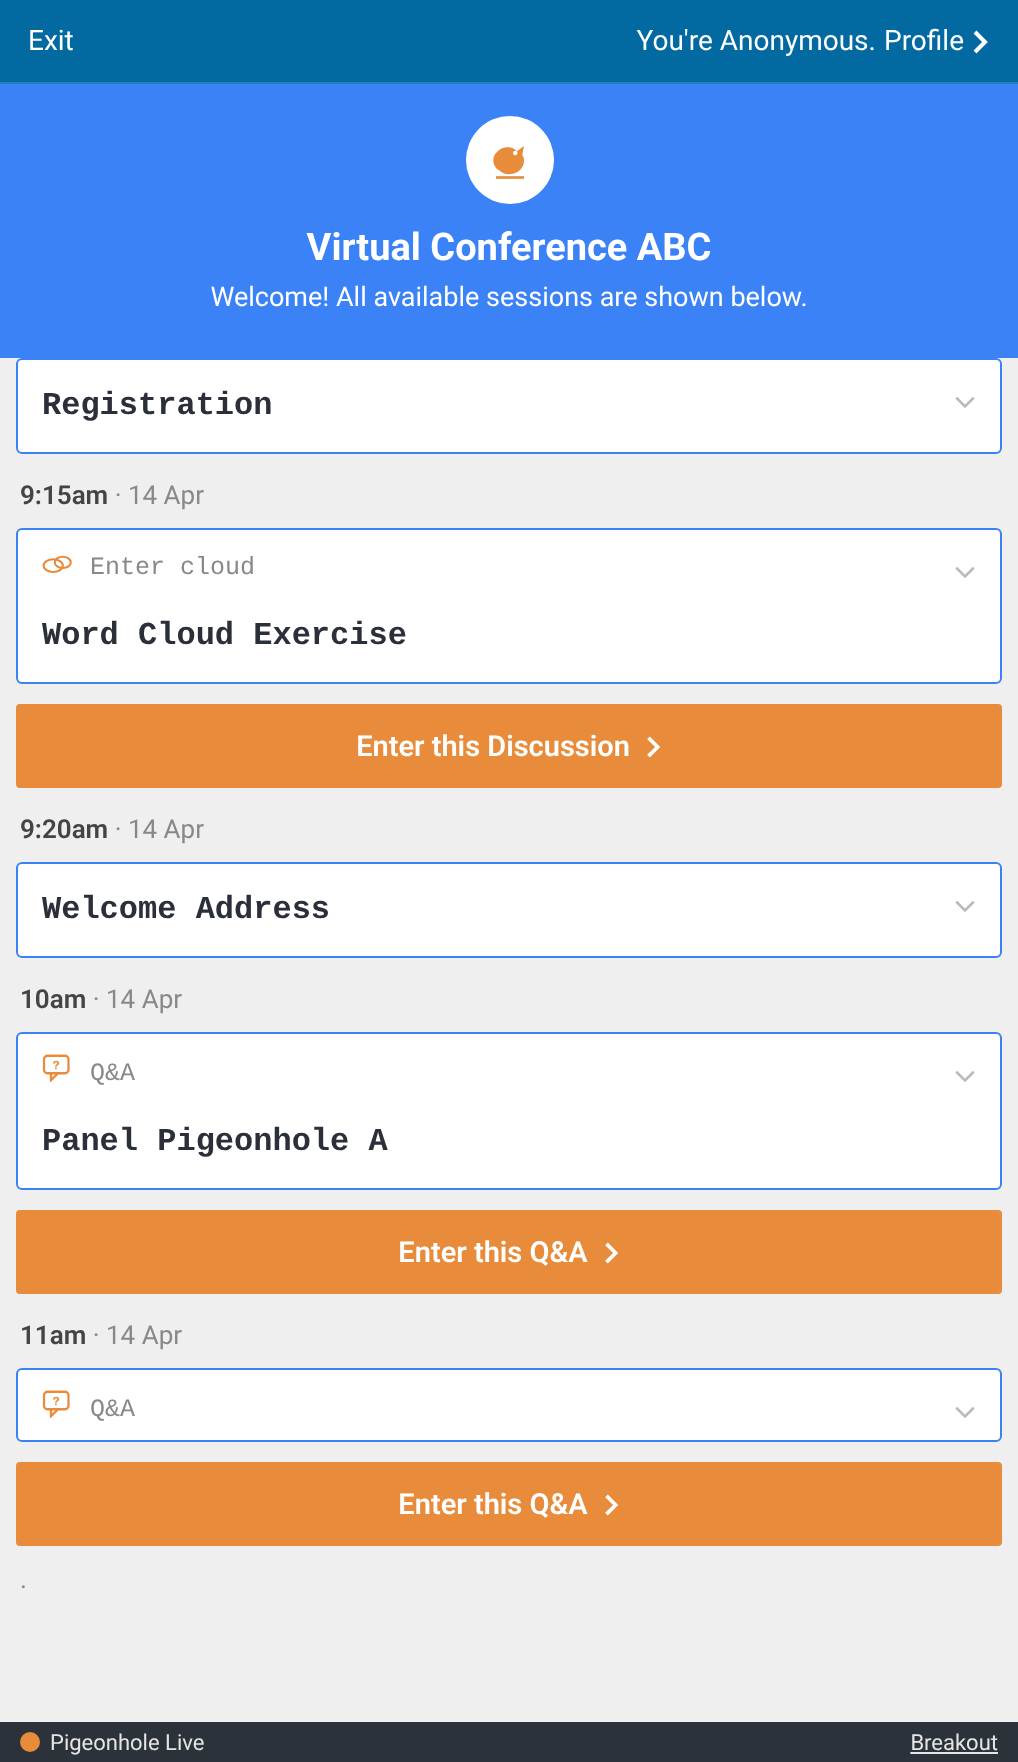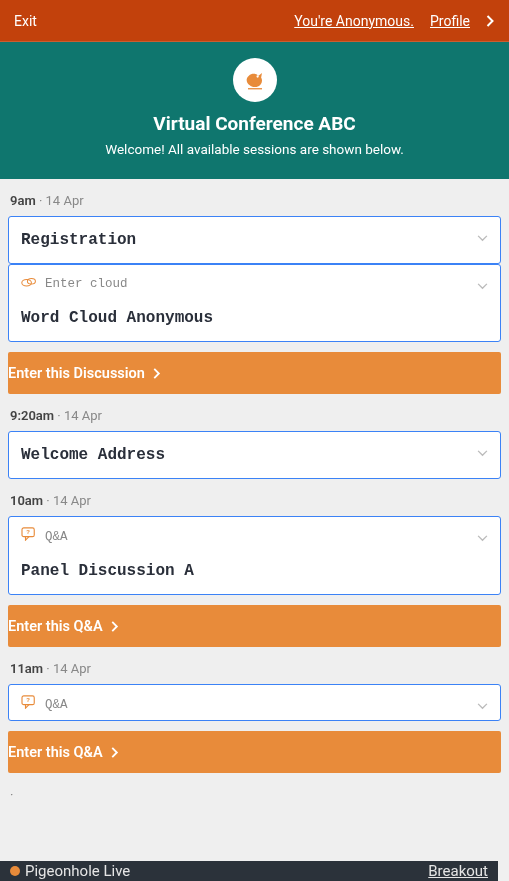--- a/index.html
+++ b/index.html
@@ -5,33 +5,33 @@
     * { margin: 0; padding: 0; box-sizing: border-box; }
     body {
       font-family: -apple-system, BlinkMacSystemFont, "Segoe UI", Roboto, Helvetica, Arial, sans-serif;
       background: #f0f0f0;
       width: 509px;
       height: 881px;
       overflow: hidden;
       position: relative;
     }
     .topbar {
-      background: #c2410c;
+      background: #0369a1;
       height: 42px;
       display: flex;
       justify-content: space-between;
       align-items: center;
       padding: 0 14px;
       color: #fff;
       font-size: 14px;
       border-bottom: 1px solid rgba(255,255,255,0.15);
     }
-    .topbar .right { display: flex; align-items: center; gap: 16px; text-decoration: underline; }
+    .topbar .right { display: flex; align-items: center; gap: 4px; }
     .hero {
-      background: #0f766e;
+      background: #3b82f6;
       text-align: center;
       color: #fff;
       padding: 16px 10px 22px 10px;
     }
     .logo-circle {
       width: 44px; height: 44px;
       border-radius: 50%;
       background: #fff;
       margin: 0 auto 10px auto;
       display: flex; align-items: center; justify-content: center;
@@ -81,33 +81,34 @@
       top: 12px;
       color: #bbb;
     }
     .cta {
       background: #E88B3A;
       color: #fff;
       margin: 10px 8px 0 8px;
       height: 42px;
       display: flex;
       align-items: center;
+      justify-content: center;
       gap: 8px;
       font-size: 14.5px;
       font-weight: 600;
       border-radius: 2px;
       cursor: pointer;
     }
     .footer {
       position: absolute;
-      bottom: 0; left: 0; right: 11px;
+      bottom: 0; left: 0; right: 0;
       height: 20px;
       background: #2b323a;
       color: #e5e5e5;
-      font-size: 15px;
+      font-size: 11px;
       display: flex;
       justify-content: space-between;
       align-items: center;
       padding: 0 10px;
     }
     .footer .brand { display: flex; align-items: center; gap: 5px; }
     .footer .lang { text-decoration: underline; }
     .footer-dot {
       width: 10px; height: 10px; border-radius: 50%;
       background: #E88B3A; display: inline-block;
@@ -137,48 +138,48 @@
       <circle cx="19" cy="12" r="1.3" fill="#fff"></circle>
       <path d="M8 26 L24 26" stroke="#E88B3A" stroke-width="1.5"></path>
     </svg>
   </div>
   <h1>Virtual Conference ABC</h1>
   <p>Welcome! All available sessions are shown below.</p>
 </div>
 
 <div class="content">
 
-  <div class="time-label">
-    <span class="time">9am</span> · <span>14 Apr</span>
-  </div>
   <div class="card">
     <div class="chevron">
       <svg width="11" height="7" viewBox="0 0 12 8">
           <path d="M1 1 L6 6 L11 1" stroke="#bbb" stroke-width="1.5" fill="none"></path>
         </svg>
     </div>
     <div class="card-title single">Registration</div>
   </div>
 
+  <div class="time-label">
+    <span class="time">9:15am</span> · <span>14 Apr</span>
+  </div>
   <div class="card">
     <div class="chevron">
       <svg width="11" height="7" viewBox="0 0 12 8">
           <path d="M1 1 L6 6 L11 1" stroke="#bbb" stroke-width="1.5" fill="none"></path>
         </svg>
     </div>
     <div class="card-row">
       <span>
         <svg width="16" height="12" viewBox="0 0 20 14">
             <ellipse cx="7" cy="8" rx="6" ry="4" fill="none" stroke="#E88B3A" stroke-width="1.3"></ellipse>
             <ellipse cx="13" cy="6" rx="5" ry="3.5" fill="none" stroke="#E88B3A" stroke-width="1.3"></ellipse>
           </svg>
       </span>
       <span class="card-type">Enter cloud</span>
     </div>
-    <div class="card-title">Word Cloud Anonymous</div>
+    <div class="card-title">Word Cloud Exercise</div>
   </div>
   <div class="cta">
     <span>Enter this Discussion</span>
     <svg width="8" height="11" viewBox="0 0 8 12">
         <path d="M1 1 L6 6 L1 11" stroke="#fff" stroke-width="2" fill="none"></path>
       </svg>
   </div>
 
   <div class="time-label">
     <span class="time">9:20am</span> · <span>14 Apr</span>
@@ -204,21 +205,21 @@
     <div class="card-row">
       <span>
         <svg width="16" height="14" viewBox="0 0 18 16">
             <rect x="1" y="1" width="14" height="10" rx="2" fill="none" stroke="#E88B3A" stroke-width="1.3"></rect>
             <path d="M5 11 L5 15 L9 11" fill="none" stroke="#E88B3A" stroke-width="1.3"></path>
             <text x="8" y="8.5" font-size="7" fill="#E88B3A" text-anchor="middle" font-weight="bold">?</text>
           </svg>
       </span>
       <span class="card-type">Q&amp;A</span>
     </div>
-    <div class="card-title">Panel Discussion A</div>
+    <div class="card-title">Panel Pigeonhole A</div>
   </div>
   <div class="cta">
     <span>Enter this Q&amp;A</span>
     <svg width="8" height="11" viewBox="0 0 8 12">
         <path d="M1 1 L6 6 L1 11" stroke="#fff" stroke-width="2" fill="none"></path>
       </svg>
   </div>
 
   <div class="time-label">
     <span class="time">11am</span> · <span>14 Apr</span>

